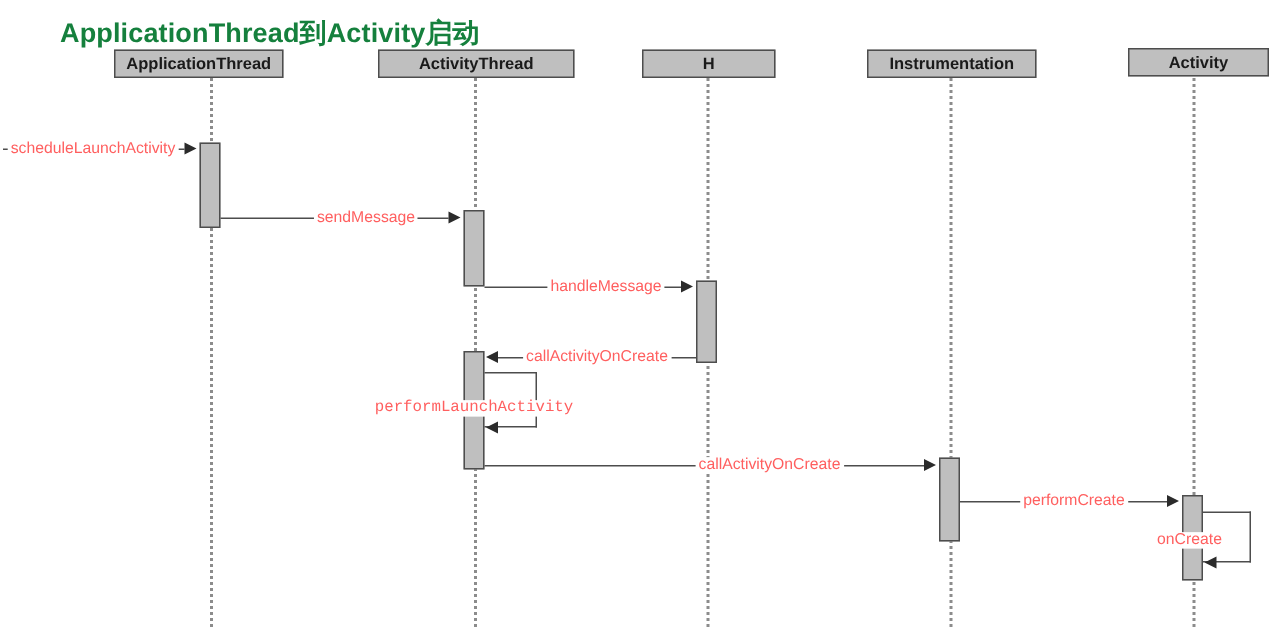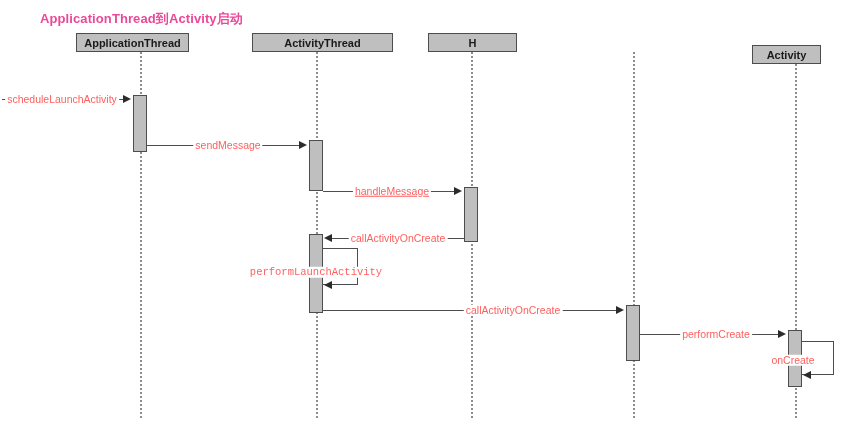--- a/index.html
+++ b/index.html
@@ -16,23 +16,23 @@
   #diagram-root {
     position: relative;
     width: 850px;
     height: 424px;
     background: #ffffff;
   }
   #diagram-title {
     position: absolute;
     left: 40px;
     top: 10px;
-    font-size: 13px;
+    font-size: 18px;
     font-weight: bold;
-    color: #ec4899;
+    color: #15803d;
     letter-spacing: 0.1px;
     white-space: nowrap;
   }
   .lifeline-head {
     position: absolute;
     box-sizing: border-box;
     height: 19px;
     background: #bfbfbf;
     border: 1.5px solid #4d4d4d;
     color: #1a1a1a;
@@ -100,48 +100,51 @@
 
   <div class="lifeline-line" style="left:140px; top:52px; height:366px;"></div>
   <div class="lifeline-line" style="left:316px; top:52px; height:366px;"></div>
   <div class="lifeline-line" style="left:471px; top:52px; height:366px;"></div>
   <div class="lifeline-line" style="left:633px; top:52px; height:366px;"></div>
   <div class="lifeline-line" style="left:795px; top:52px; height:366px;"></div>
 
   <div class="lifeline-head" style="left:76px; top:33px; width:113px;">
     <span>ApplicationThread</span>
   </div>
-  <div class="lifeline-head" style="left:252px; top:33px; width:141px;">
+  <div class="lifeline-head" style="left:252px; top:33px; width:131px;">
     <span>ActivityThread</span>
   </div>
   <div class="lifeline-head" style="left:428px; top:33px; width:89px;">
     <span>H</span>
   </div>
-  <div class="lifeline-head" style="left:752px; top:45px; width:69px;">
+  <div class="lifeline-head" style="left:578px; top:33px; width:113px;">
+    <span>Instrumentation</span>
+  </div>
+  <div class="lifeline-head" style="left:752px; top:32px; width:94px;">
     <span>Activity</span>
   </div>
 
   <div class="activation" style="left:133px; top:95px; height:57px;"></div>
   <div class="activation" style="left:309px; top:140px; height:51px;"></div>
   <div class="activation" style="left:464px; top:187px; height:55px;"></div>
   <div class="activation" style="left:309px; top:234px; height:79px;"></div>
   <div class="activation" style="left:626px; top:305px; height:56px;"></div>
   <div class="activation" style="left:788px; top:330px; height:57px;"></div>
 
   <div class="msg-line" style="left:2px; top:99px; width:121px;"></div>
   <div class="arrow-head arrow-right" style="left:123px; top:94.5px;"></div>
   <div class="msg-label" style="left:62px; top:99px;">scheduleLaunchActivity</div>
 
   <div class="msg-line" style="left:147px; top:145px; width:152px;"></div>
   <div class="arrow-head arrow-right" style="left:299px; top:140.5px;"></div>
-  <div class="msg-label" style="left:228px; top:145px;">sendMessage</div>
+  <div class="msg-label" style="left:244px; top:145px;">sendMessage</div>
 
   <div class="msg-line" style="left:323px; top:191px; width:131px;"></div>
   <div class="arrow-head arrow-right" style="left:454px; top:186.5px;"></div>
-  <div class="msg-label" style="left:392px; top:191px;text-decoration:underline;">handleMessage</div>
+  <div class="msg-label" style="left:404px; top:191px;">handleMessage</div>
 
   <div class="msg-line" style="left:332px; top:238px; width:132px;"></div>
   <div class="arrow-head arrow-left" style="left:324px; top:233.5px;"></div>
   <div class="msg-label" style="left:398px; top:238px;">callActivityOnCreate</div>
 
   <div class="self-loop" style="left:323px; top:248px; width:35px; height:37px;"></div>
   <div class="arrow-head arrow-left" style="left:324px; top:280.5px;"></div>
   <div class="msg-label" style="left:316px; top:272px;font-family:Liberation Mono, monospace;">performLaunchActivity</div>
 
   <div class="msg-line" style="left:323px; top:310px; width:293px;"></div>

